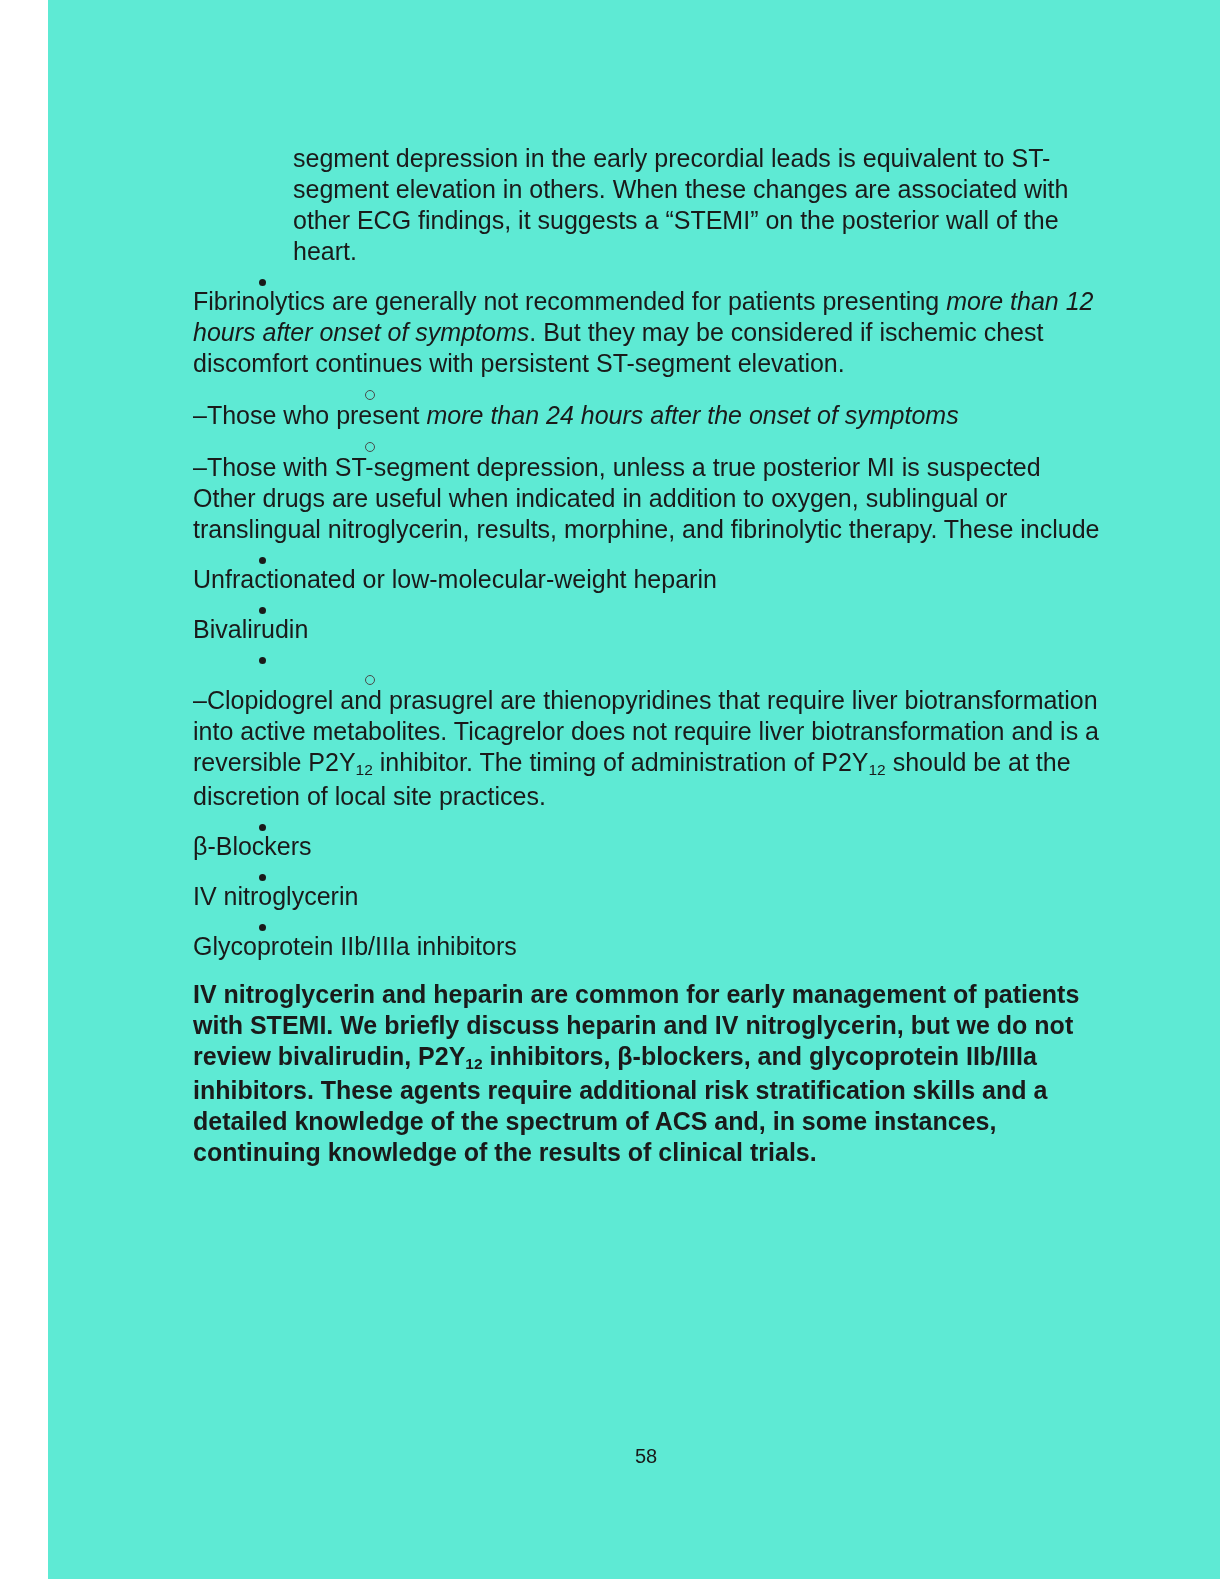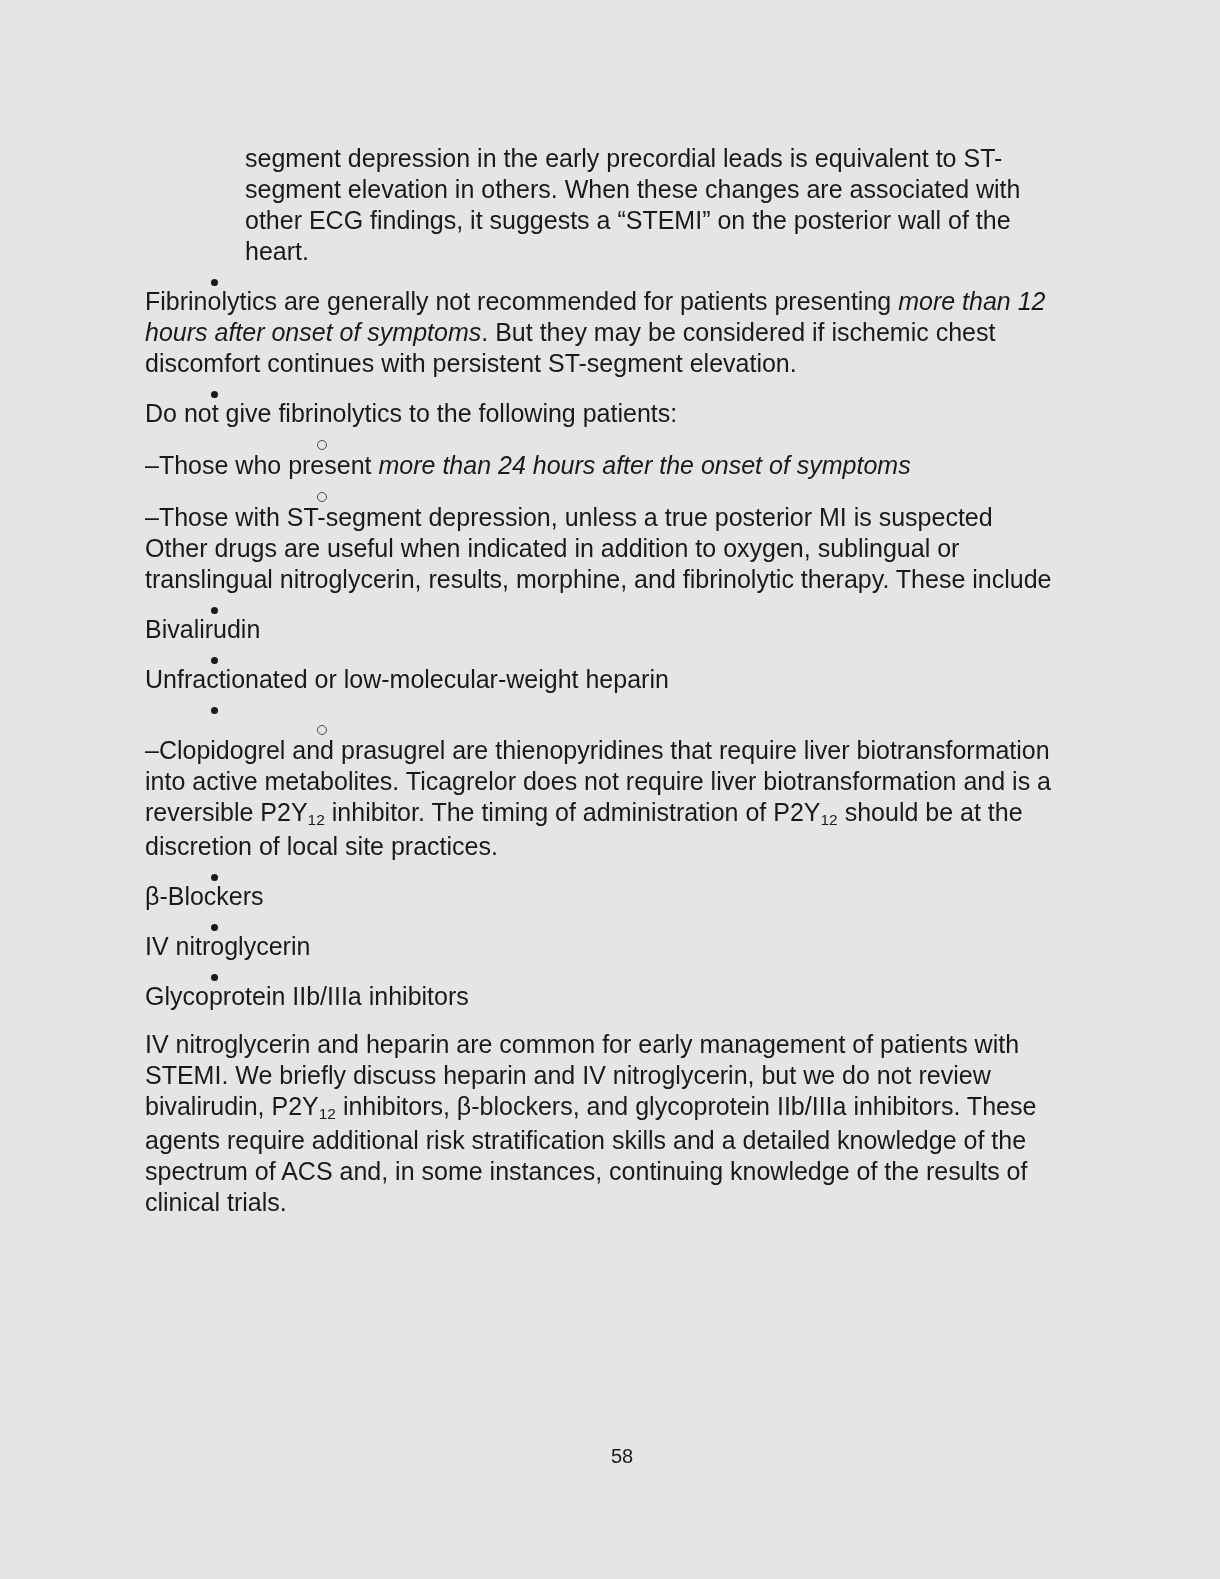--- a/index.html
+++ b/index.html
@@ -7,22 +7,23 @@
   body {
     width: 1220px;
     height: 1579px;
     position: relative;
     font-family: "Liberation Sans", sans-serif;
     color: var(--text, #1a1a1a);
   }
   .page {
     position: absolute;
     inset: 0;
-    background: #e5e5e5;
+    background: #5eead4;
     overflow: hidden;
+    margin-left: 48px;
   }
   .content {
     position: absolute;
     left: 145px;
     top: 143px;
     width: 932px;
     font-size: 25px;
     line-height: 31px;
   }
   .hang { margin-left: 100px; }
@@ -44,21 +45,21 @@
   .t { flex: 1 1 auto; }
   .heading {
     font-size: 27px;
     line-height: 33px;
     font-weight: bold;
     font-style: italic;
     color: var(--heading_red, #b42025);
     margin-top: 30px;
     margin-bottom: 16px;
   }
-  .p2 { margin-top: 17px; }
+  .p2 { margin-top: 17px; font-weight: bold; }
   .it { font-style: italic; }
   .sb { font-size: 62%; position: relative; top: 0.28em; }
   .pagenum {
     position: absolute;
     left: 12px; top: 1444px;
     width: 100%;
     text-align: center;
     font-size: 20px;
     line-height: 24px;
     color: #1a1a1a;
@@ -72,26 +73,20 @@
 
     <div class="hang"><span>segment depression in the early precordial leads is equivalent to ST-segment elevation in others. When these changes are associated with other ECG findings, it suggests a “STEMI” on the posterior wall of the heart.</span></div>
 
     <div class="li l1">
       <span class="mk">
           <span class="dot"></span>
         </span>
       <div class="t"><span>Fibrinolytics are generally not recommended for patients presenting </span><span class="it">more than 12 hours after onset of symptoms</span><span>. But they may be considered if ischemic chest discomfort continues with persistent ST-segment elevation.</span></div>
     </div>
 
-    <div class="li l1">
-      <span class="mk">
-          <span class="dot"></span>
-        </span>
-      <div class="t"><span>Do not give fibrinolytics to the following patients:</span></div>
-    </div>
 
     <div class="li l2">
       <span class="mk">
           <span class="circle"></span>
         </span>
       <div class="t"><span>–Those who present </span><span class="it">more than 24 hours after the onset of symptoms</span></div>
     </div>
 
     <div class="li l2">
       <span class="mk">
@@ -100,28 +95,28 @@
       <div class="t"><span>–Those with ST-segment depression, unless a true posterior MI is suspected</span></div>
     </div>
 
 
     <p class="para"><span>Other drugs are useful when indicated in addition to oxygen, sublingual or translingual nitroglycerin, results, morphine, and fibrinolytic therapy. These include</span></p>
 
     <div class="li l1">
       <span class="mk">
           <span class="dot"></span>
         </span>
-      <div class="t"><span>Bivalirudin</span></div>
+      <div class="t"><span>Unfractionated or low-molecular-weight heparin</span></div>
     </div>
 
     <div class="li l1">
       <span class="mk">
           <span class="dot"></span>
         </span>
-      <div class="t"><span>Unfractionated or low-molecular-weight heparin</span></div>
+      <div class="t"><span>Bivalirudin</span></div>
     </div>
 
     <div class="li l1">
       <span class="mk">
           <span class="dot"></span>
         </span>
     </div>
 
     <div class="li l2">
       <span class="mk">

